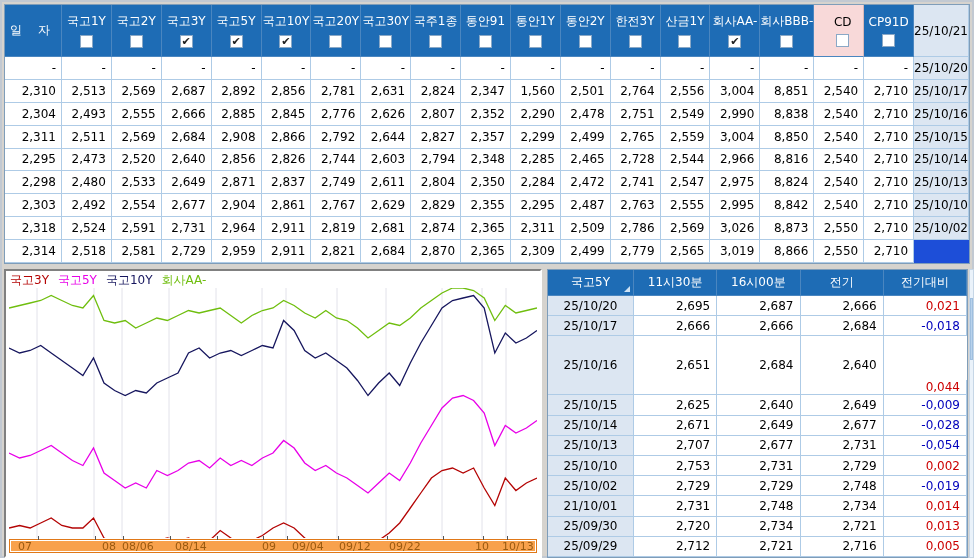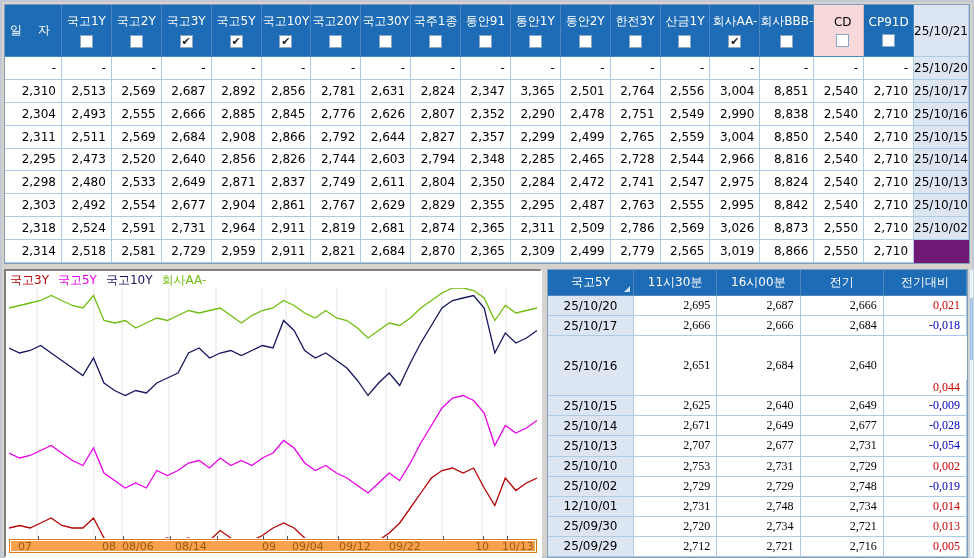--- a/index.html
+++ b/index.html
@@ -5,21 +5,21 @@
   * { box-sizing: border-box; margin: 0; padding: 0; }
   body { width: 974px; height: 558px; overflow: hidden;
          font-family: "DejaVu Sans", "Liberation Sans", sans-serif; }
   .app { position: relative; width: 974px; height: 558px; background: #d6d3ce;
          border: 2px solid #c2c9d2; }
 
   
   .rate-table { position: absolute; left: 2px; top: 2px; width: 966px; height: 260px;
                 display: grid; grid-template-columns: 57px repeat(18, 1fr);
                 grid-template-rows: 52px repeat(9, 1fr);
-                border: 1px solid #7f9db9; background: #701a75; }
+                border: 1px solid #7f9db9; background: #1d4ed8; }
   .hcell { background: #1e6cb5; color: #fff; font-size: 12px;
            border-right: 1px solid #4a86c0; border-bottom: 1px solid #4a86c0;
            display: flex; flex-direction: column; align-items: center; justify-content: center; gap: 5px; }
   .hcell.datehead { justify-content: center; letter-spacing: 6px; }
   .hcell.pink { background: #f8d9d9; color: #000; border-right: 1px solid #d8b8b8; padding-left: 8px; }
   .hlabel { white-space: nowrap; }
   .checkbox { width: 13px; height: 13px; background: #fff; border: 1px solid #8aa8c6;
               font-size: 11px; line-height: 11px; text-align: center; color: #222; }
   .cell { font-size: 12px; color: #000; background: #fff;
           border-right: 1px solid #aecbe6; border-bottom: 1px solid #aecbe6;
@@ -45,21 +45,21 @@
                   grid-template-rows: 26px repeat(11, 1fr);
                   border: 1px solid #7f9db9; background: #fff; }
   .dhead { background: #1e6cb5; color: #fff; font-size: 12px;
            border-right: 1px solid #4a86c0; border-bottom: 1px solid #4a86c0;
            display: flex; align-items: center; justify-content: center; position: relative; }
   .sort-tri { position: absolute; right: 3px; bottom: 3px; width: 0; height: 0;
               border-left: 6px solid transparent; border-bottom: 6px solid #cfe2f4; }
   .dcell { font-size: 12px; border-right: 1px solid #aecbe6; border-bottom: 1px solid #aecbe6;
            display: flex; align-items: center; background: #fff; }
   .dcell.date { background: #dce6f2; justify-content: center; }
-  .dcell.num { justify-content: flex-end; padding-right: 6px; font-family: Liberation Serif, serif; }
+  .dcell.num { justify-content: flex-end; padding-right: 6px; }
   .vscroll { position: absolute; right: 0; top: 0; width: 5px; height: 289px;
              background: #eaf2fa; border: 1px solid #c6d6e6; }
   .vthumb { position: absolute; left: 0; top: 28px; width: 3px; height: 62px;
             background: #b8d2ec; border: 1px solid #9fbfdf; }
 </style>
 </head>
 <body>
 
 <div class="app">
   <div class="rate-table" id="rateTable">
@@ -157,21 +157,21 @@
       <div class="cell num">2,310</div>
       <div class="cell num">2,513</div>
       <div class="cell num">2,569</div>
       <div class="cell num">2,687</div>
       <div class="cell num">2,892</div>
       <div class="cell num">2,856</div>
       <div class="cell num">2,781</div>
       <div class="cell num">2,631</div>
       <div class="cell num">2,824</div>
       <div class="cell num">2,347</div>
-      <div class="cell num">3,365</div>
+      <div class="cell num">1,560</div>
       <div class="cell num">2,501</div>
       <div class="cell num">2,764</div>
       <div class="cell num">2,556</div>
       <div class="cell num">3,004</div>
       <div class="cell num">8,851</div>
       <div class="cell num">2,540</div>
       <div class="cell num">2,710</div>
       <div class="cell date">25/10/17</div>
       <div class="cell num">2,304</div>
       <div class="cell num">2,493</div>
@@ -400,21 +400,21 @@
         <div class="dcell date">25/10/10</div>
         <div class="dcell num">2,753</div>
         <div class="dcell num">2,731</div>
         <div class="dcell num">2,729</div>
         <div class="dcell num" style="color: rgb(204, 0, 0);">0,002</div>
         <div class="dcell date">25/10/02</div>
         <div class="dcell num">2,729</div>
         <div class="dcell num">2,729</div>
         <div class="dcell num">2,748</div>
         <div class="dcell num" style="color: rgb(0, 0, 187);">-0,019</div>
-        <div class="dcell date">12/10/01</div>
+        <div class="dcell date">21/10/01</div>
         <div class="dcell num">2,731</div>
         <div class="dcell num">2,748</div>
         <div class="dcell num">2,734</div>
         <div class="dcell num" style="color: rgb(204, 0, 0);">0,014</div>
         <div class="dcell date">25/09/30</div>
         <div class="dcell num">2,720</div>
         <div class="dcell num">2,734</div>
         <div class="dcell num">2,721</div>
         <div class="dcell num" style="color: rgb(204, 0, 0);">0,013</div>
         <div class="dcell date">25/09/29</div>

